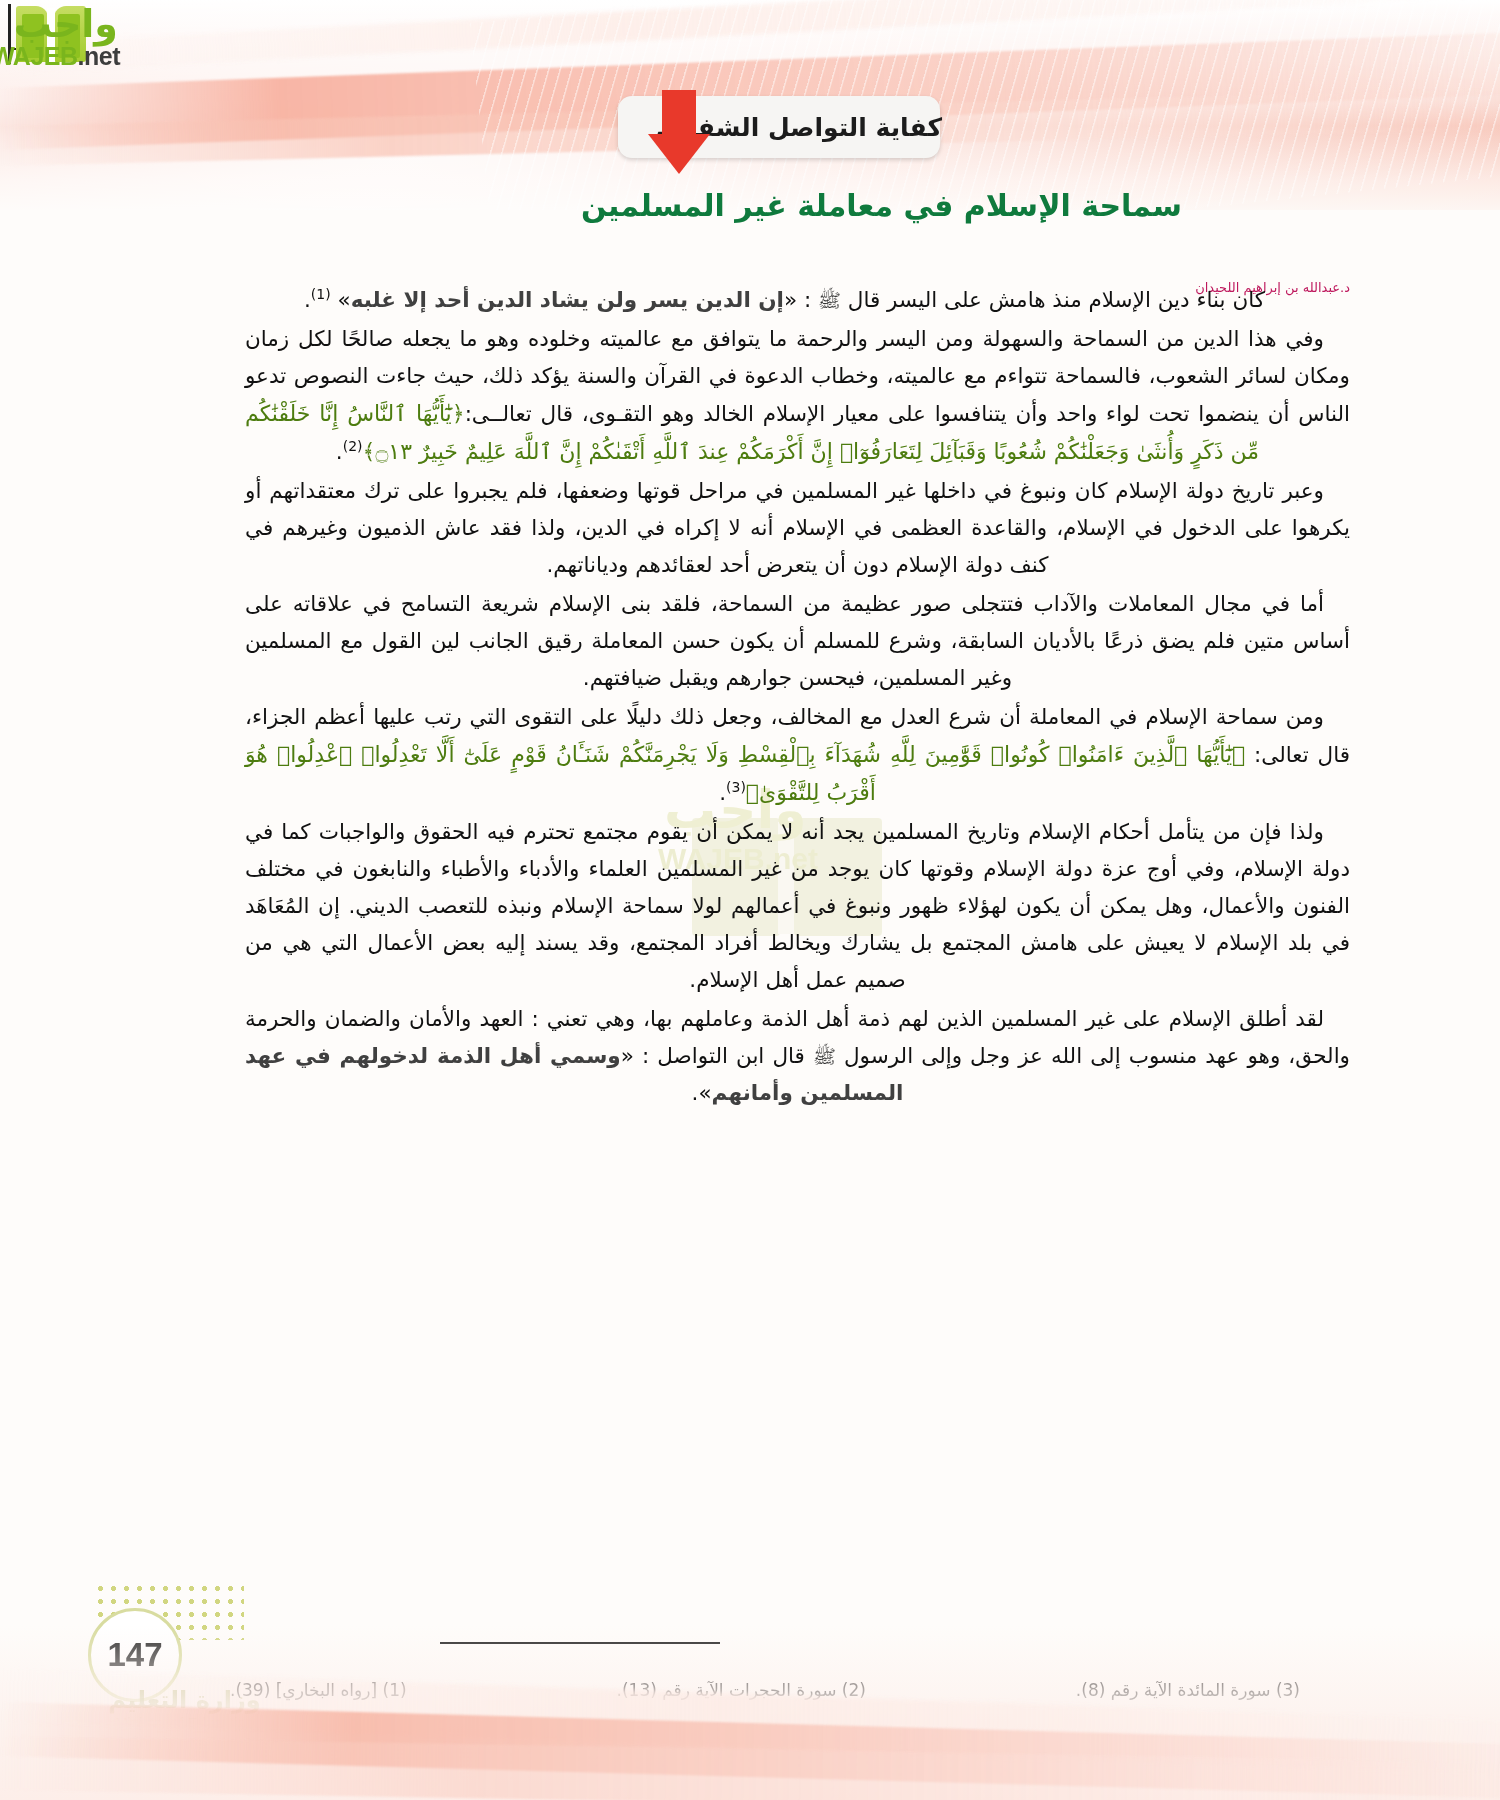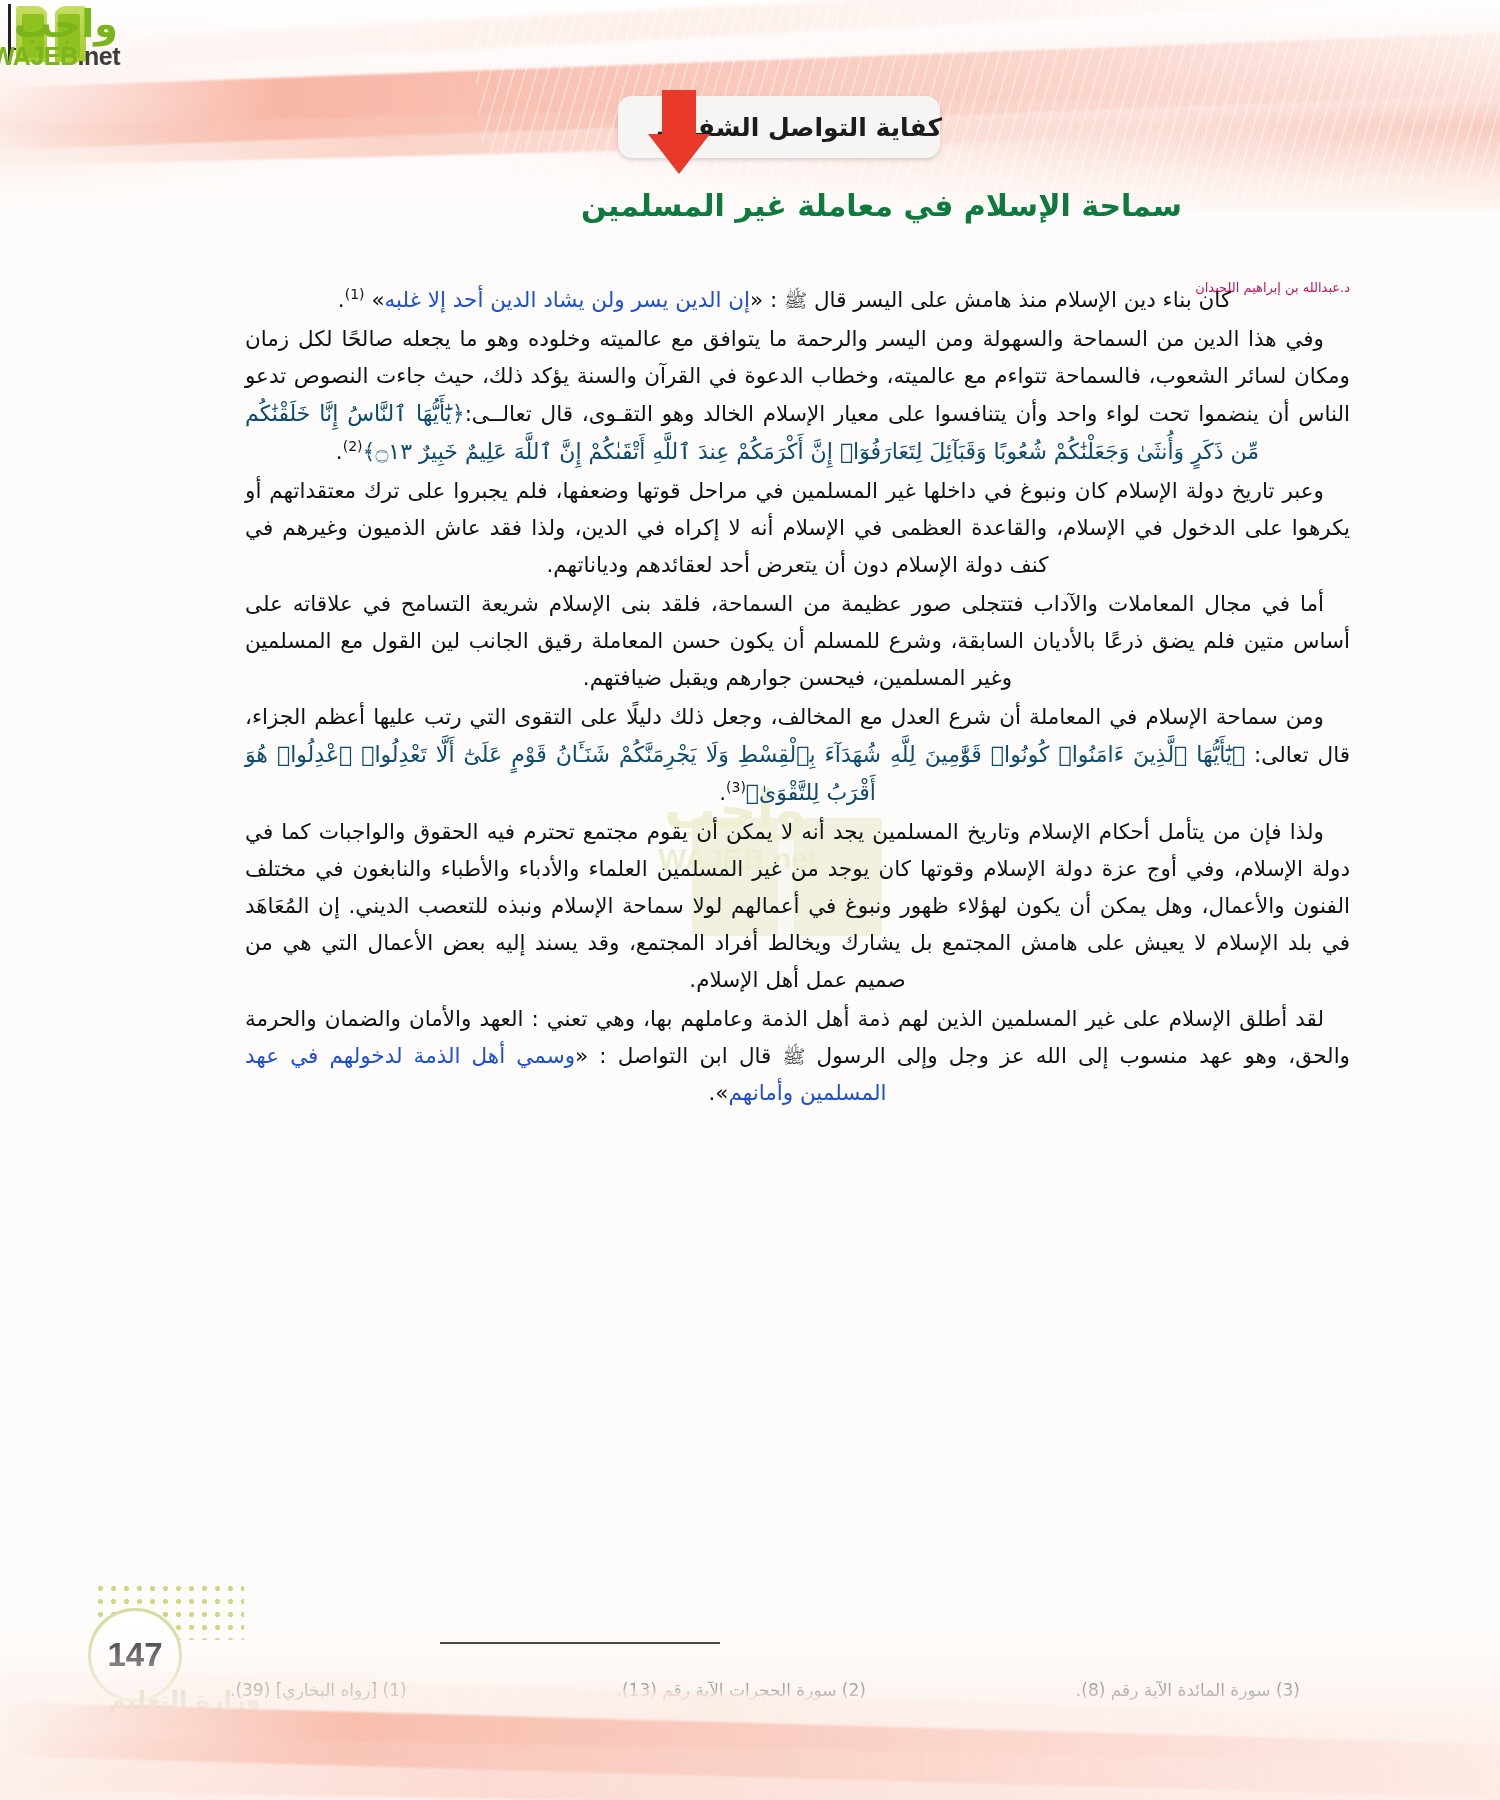--- a/index.html
+++ b/index.html
@@ -104,22 +104,22 @@
   }
 
   
   .body{
     position:absolute;right:150px;top:282px;width:1105px;
     color:#111;font-size:21.5px;line-height:1.72;
     text-align:justify;text-align-last:center;
     font-family:"DejaVu Sans",sans-serif;
   }
   .body p{margin:0 0 2px 0;text-indent:26px;text-align:justify;}
-  .hadith{color:#1d4ed8;font-weight:normal;}
-  .quran{color:#0c4a6e;font-size:22px;font-weight:normal;}
+  .hadith{color:#404040;font-weight:bold;}
+  .quran{color:#4d7c0f;font-size:22px;font-weight:normal;}
   .fn{font-size:14px;vertical-align:super;color:#111;}
   .sallam{font-size:19px;color:#333;}
 
   
   .wm{
     position:absolute;left:640px;top:780px;width:290px;height:170px;
     opacity:.30;pointer-events:none;
   }
   .wm .wbook{position:absolute;left:52px;top:38px;width:190px;height:118px;}
   .wm .wpg{position:absolute;top:0;width:88px;height:118px;background:#d9dba6;border-radius:4px;}

